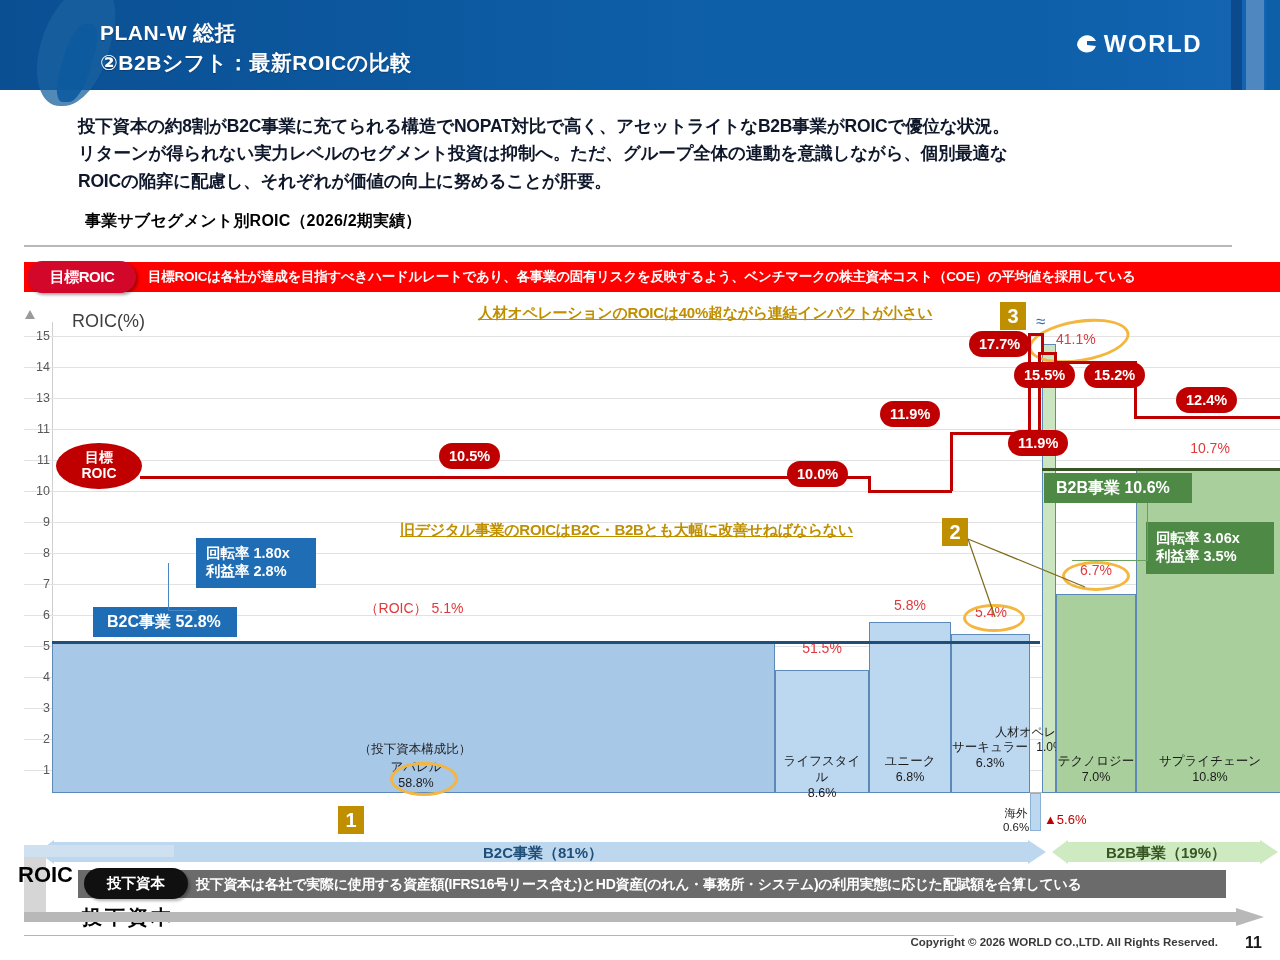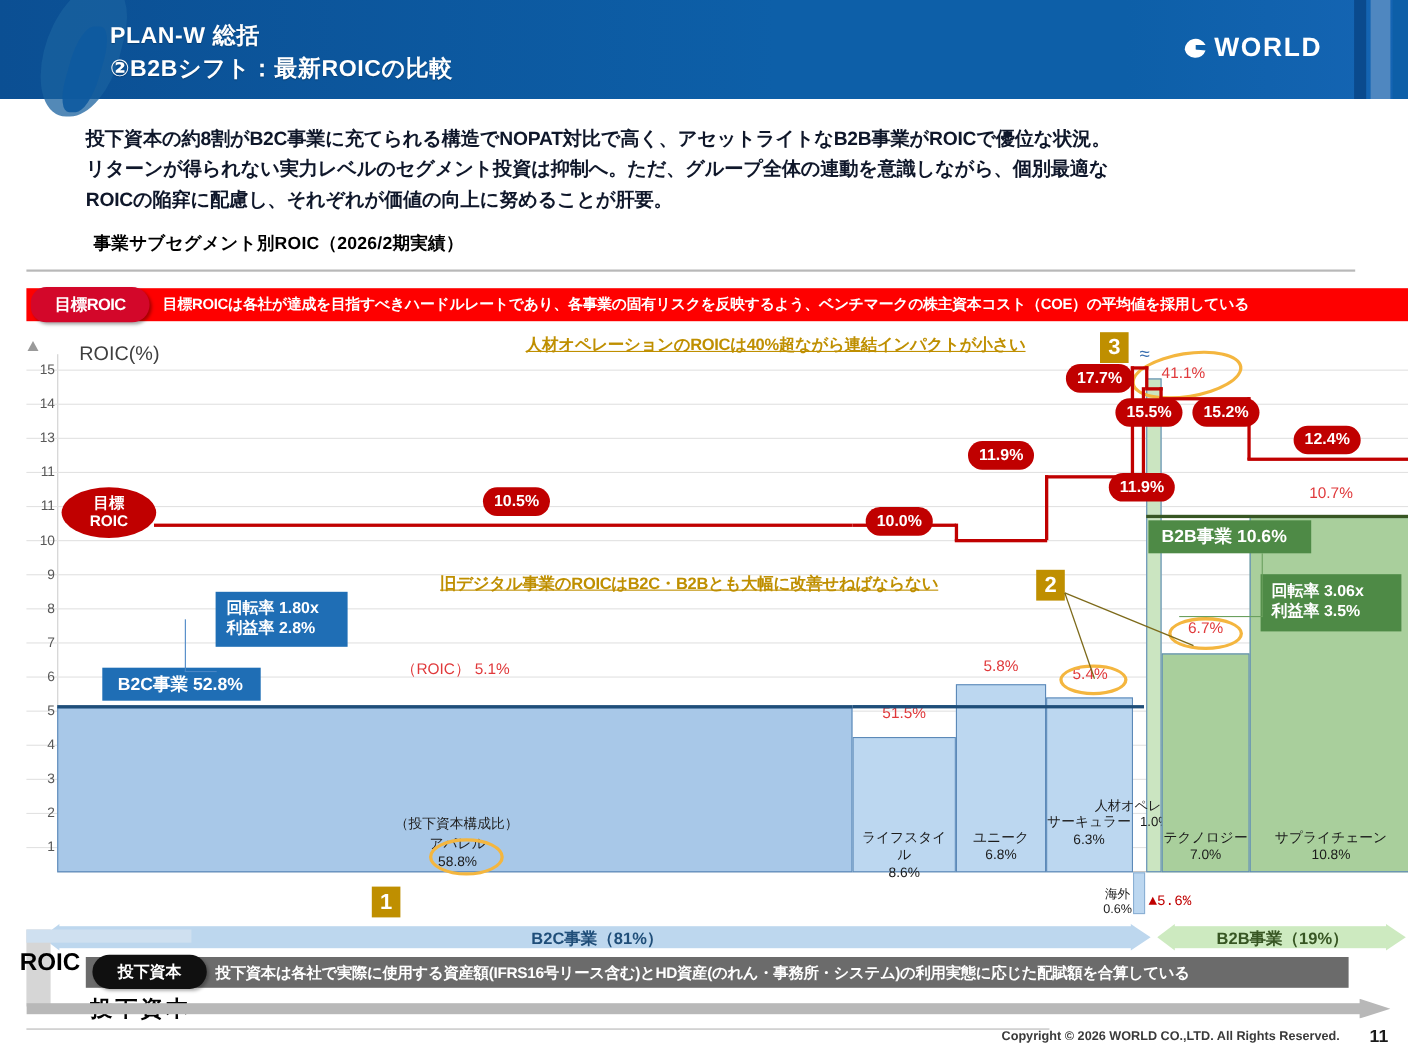--- a/index.html
+++ b/index.html
@@ -58,21 +58,21 @@
   
   .bar { position:absolute; border:1px solid #5c89b8; }
   .bar-b2c { background:#a8c8e8; }
   .bar-b2c-l { background:#bcd7f0; }
   .bar-b2b { background:#a9cf9c; }
   .bar-b2b-l { background:#cbe5c1; }
   .bar-top-hi { position:absolute; height:3px; background:#1f4e79; }
 
   .bar-lbl { position:absolute; text-align:center; font-size:12.5px; color:#1b1b1b; line-height:1.26; white-space:pre-line; }
   .roic-val { position:absolute; text-align:center; font-size:14px; color:#e0393b; white-space:nowrap; }
-  .roic-val-sm { font-size:13px;font-family:Liberation Mono, monospace; }
+  .roic-val-sm { font-size:13px; }
 
   
   .rl { position:absolute; background:#c00000; }
   .rl-h { height:2.5px; }
   .rl-v { width:2.5px; }
 
   .rpill { position:absolute; background:#c00000; border-radius:13px; height:26px; padding:0 10px;
      display:flex; align-items:center; justify-content:center; color:#fff; font-size:14.5px; font-weight:bold; }
   .target-ell { position:absolute; left:56px; top:443px; width:86px; height:46px; background:#c00000;
      border-radius:50%; display:flex; flex-direction:column; align-items:center; justify-content:center;

